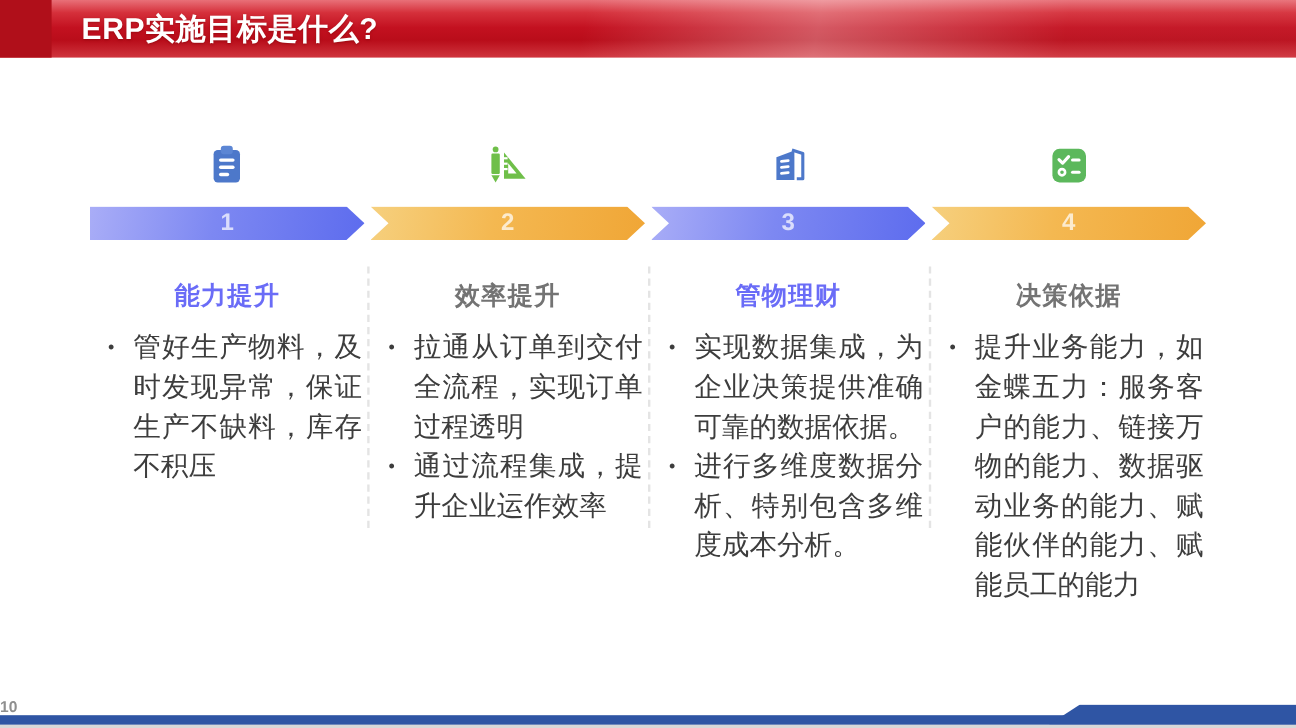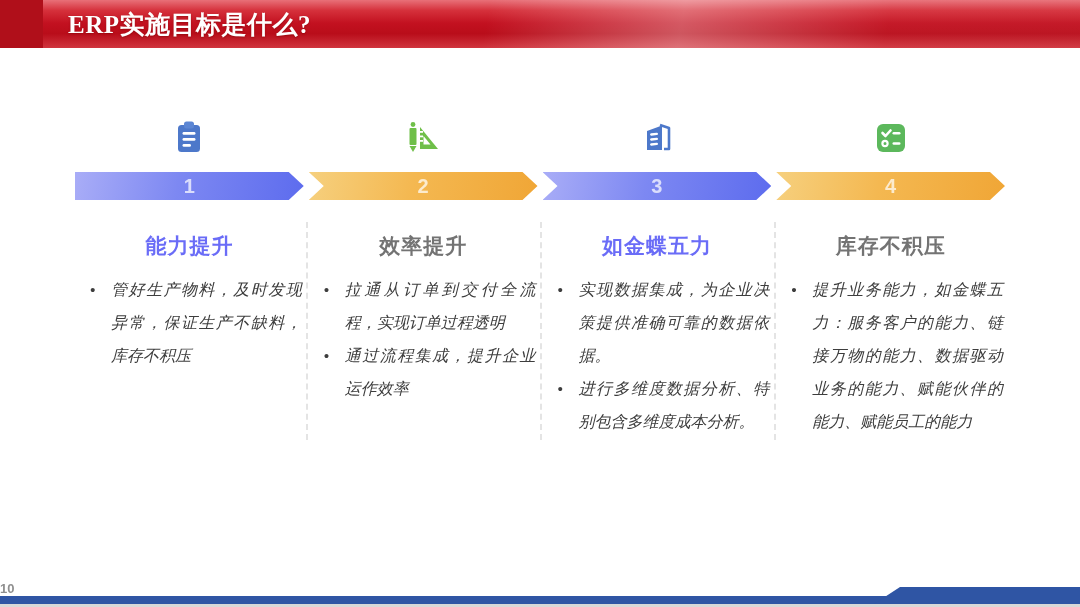--- a/index.html
+++ b/index.html
@@ -3,21 +3,20 @@
 <meta charset="utf-8">
 <style>
   * { margin:0; padding:0; box-sizing:border-box; }
   body { font-family:"Liberation Sans", sans-serif; background:#fff; }
   .slide { position:relative; width:1080px; height:607px; background:#ffffff; overflow:hidden; }
 
   
   .slide-header {
     position:absolute; top:0; left:0; right:0; height:48px;
     background:linear-gradient(180deg,#e87078 0%,#d5303b 22%,#c31120 48%,#b90d1a 70%,#d0353e 100%);
-    font-family:Liberation Serif, serif;
   }
   .slide-header::after {
     content:""; position:absolute; inset:0;
     background:linear-gradient(100deg, rgba(255,255,255,0) 45%, rgba(255,255,255,0.30) 63%, rgba(255,255,255,0.04) 82%);
     pointer-events:none;
   }
   .header-accent {
     position:absolute; left:0; top:0; width:43px; height:48px;
     background:#b00f1a; z-index:2;
   }
@@ -48,21 +47,21 @@
   .arrow.orange { background:linear-gradient(100deg,#f6d07e 0%,#f4b851 45%,#f0a636 100%); }
   .arrow .num   { color:rgba(255,255,255,0.72); font-size:20px; font-weight:bold; }
 
   .col-title { font-size:21px; font-weight:bold; letter-spacing:1px; margin-top:32px; }
   .col-title.t-blue   { color:#6a6cf7; }
   .col-title.t-orange { color:#737373; }
 
   .col ul { list-style:none; margin-top:13px; width:100%; padding:0 2px 0 12px; }
   .col li {
     position:relative; padding-left:24px;
-    font-size:16px; line-height:33px; color:#3d3d3d; text-align:justify;font-style:italic;
+    font-size:23px; line-height:33px; color:#3d3d3d; text-align:justify;
   }
   .col li::before { content:"•"; position:absolute; left:3px; top:0; font-size:15px; }
 
   .divider {
     position:absolute; top:222px; height:218px; width:0;
     border-left:2px dashed #e4e4e4;
   }
   .divider.d1 { left:306px; }
   .divider.d2 { left:540px; }
   .divider.d3 { left:774px; }
@@ -139,41 +138,41 @@
           <path d="M24 7 L33 10 L33 31 L28 31" fill="none" stroke="#4d78ca" stroke-width="2.6" stroke-linejoin="round"></path>
           <path d="M11 13 L26 7.5 L26 32 L11 32 Z" fill="#4d78ca"></path>
           <rect x="14" y="15" width="8" height="2.4" rx="1.2" fill="#ffffff" transform="rotate(-6 18 16)"></rect>
           <rect x="14" y="20" width="8" height="2.4" rx="1.2" fill="#ffffff" transform="rotate(-6 18 21)"></rect>
           <rect x="14" y="25" width="8" height="2.4" rx="1.2" fill="#ffffff" transform="rotate(-6 18 26)"></rect>
         </svg>
       </div>
       <div class="arrow blue">
         <span class="num">3</span>
       </div>
-      <h2 class="col-title t-blue">如金蝶五力</h2>
+      <h2 class="col-title t-blue">管物理财</h2>
       <ul>
         <li>实现数据集成，为企业决策提供准确可靠的数据依据。</li>
         <li>进行多维度数据分析、特别包含多维度成本分析。</li>
       </ul>
     </section>
 
     <section class="col">
       <div class="icon-wrap">
         <svg width="40" height="40" viewBox="0 0 40 40">
           <rect x="6" y="6" width="28" height="28" rx="6" fill="#5cb85c"></rect>
           <path d="M11.5 15 L14.5 18 L19.5 12.5" fill="none" stroke="#ffffff" stroke-width="2.6" stroke-linecap="round" stroke-linejoin="round"></path>
           <rect x="21.5" y="14" width="8" height="2.6" rx="1.3" fill="#ffffff"></rect>
           <circle cx="14" cy="25.5" r="2.6" fill="none" stroke="#ffffff" stroke-width="2.2"></circle>
           <rect x="21.5" y="24.2" width="8" height="2.6" rx="1.3" fill="#ffffff"></rect>
         </svg>
       </div>
       <div class="arrow orange">
         <span class="num">4</span>
       </div>
-      <h2 class="col-title t-orange">库存不积压</h2>
+      <h2 class="col-title t-orange">决策依据</h2>
       <ul>
         <li>提升业务能力，如金蝶五力：服务客户的能力、链接万物的能力、数据驱动业务的能力、赋能伙伴的能力、赋能员工的能力</li>
       </ul>
     </section>
 
   </main>
 
   <div class="divider d1"></div>
   <div class="divider d2"></div>
   <div class="divider d3"></div>

